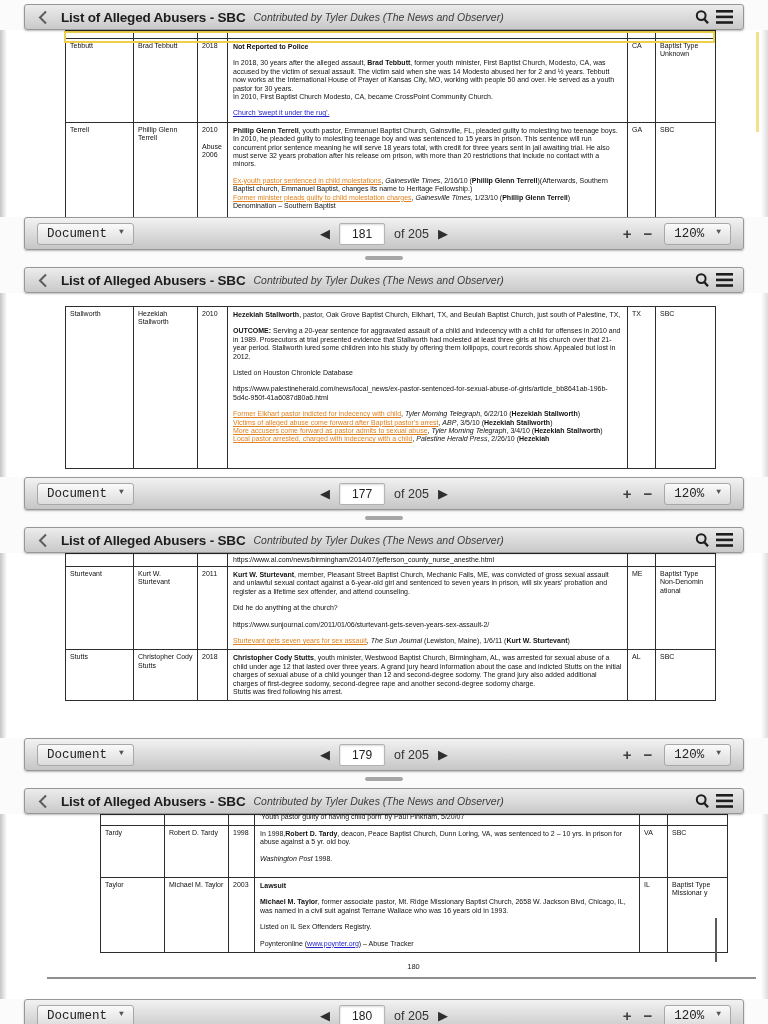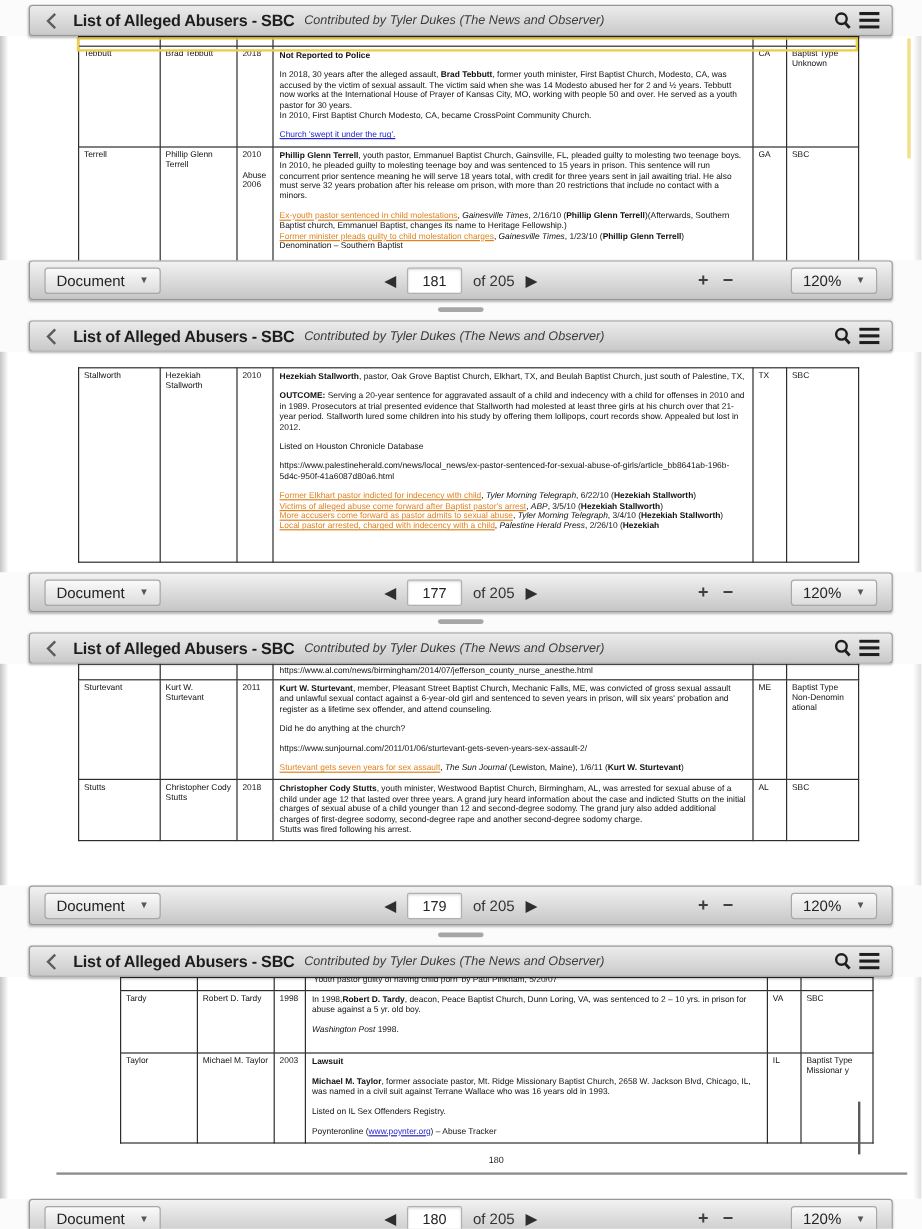--- a/index.html
+++ b/index.html
@@ -20,39 +20,39 @@
   }
   .bar.top { height:26px; padding:0 8px; }
   .bar.bottom { height:33px; padding:0 12px; background:linear-gradient(#f2f2f2, #c6c6c6); }
   .back { width:20px; height:18px; display:flex; align-items:center; justify-content:center; cursor:pointer; }
   .vtitle { font-size:13.5px; font-weight:bold; color:#1d1d1d; margin:0 0 0 8px; letter-spacing:-0.2px; white-space:nowrap; }
   .vsub { font-size:10.5px; color:#3c3c3c; margin-left:8px; white-space:nowrap;font-style:italic; }
   .hspacer { flex:1; }
   .hicon { width:22px; height:20px; display:flex; align-items:center; justify-content:center; cursor:pointer; }
   
   .dd {
-    display:flex; align-items:center; gap:12px;
+    display:flex; gap:12px;
     background:linear-gradient(#fafafa,#dcdcdc);
     border:1px solid #a8a8a8; border-radius:3px;
     padding:3px 9px; font-size:12.5px; color:#222;
-    font-family:Liberation Sans, sans-serif; cursor:pointer;
+    font-family:Liberation Mono, monospace; cursor:pointer;
   }
   .dd .caret { font-size:8px; color:#555; }
   .pager { position:absolute; left:50%; transform:translateX(-50%); display:flex; align-items:center; gap:9px; }
   .arrow { font-size:13px; color:#2e2e2e; cursor:pointer; line-height:1; }
   .pageinput {
     width:46px; height:22px; text-align:center; font-size:12px; color:#222;
     border:1px solid #b0b0b0; border-radius:2px; background:#fff;
     box-shadow:inset 0 1px 2px rgba(0,0,0,0.15);
     font-family:"Liberation Sans", sans-serif;
   }
   .oflabel { font-size:12.5px; color:#333; }
   .zoomctl { margin-left:auto; display:flex; align-items:center; gap:12px; }
   .zbtn { font-size:15px; font-weight:bold; color:#3e3e3e; cursor:pointer; line-height:1; }
-  .zoomdd { min-width:64px; justify-content:space-between;margin-left:36px; }
+  .zoomdd { min-width:64px; justify-content:space-between; }
   .handle { width:38px; height:4px; border-radius:2px; background:#a6a6a6; margin:6px auto 7px auto; }
   
   .content {
     position:relative; margin:0 -24px; background:#fff; overflow:hidden; z-index:1;
   }
   .content::before, .content::after {
     content:""; position:absolute; top:0; bottom:0; width:7px; z-index:4; pointer-events:none;
   }
   .content::before { left:0; background:linear-gradient(to right, rgba(90,90,90,0.35), rgba(90,90,90,0)); }
   .content::after  { right:0; background:linear-gradient(to left, rgba(120,120,120,0.25), rgba(120,120,120,0)); }

